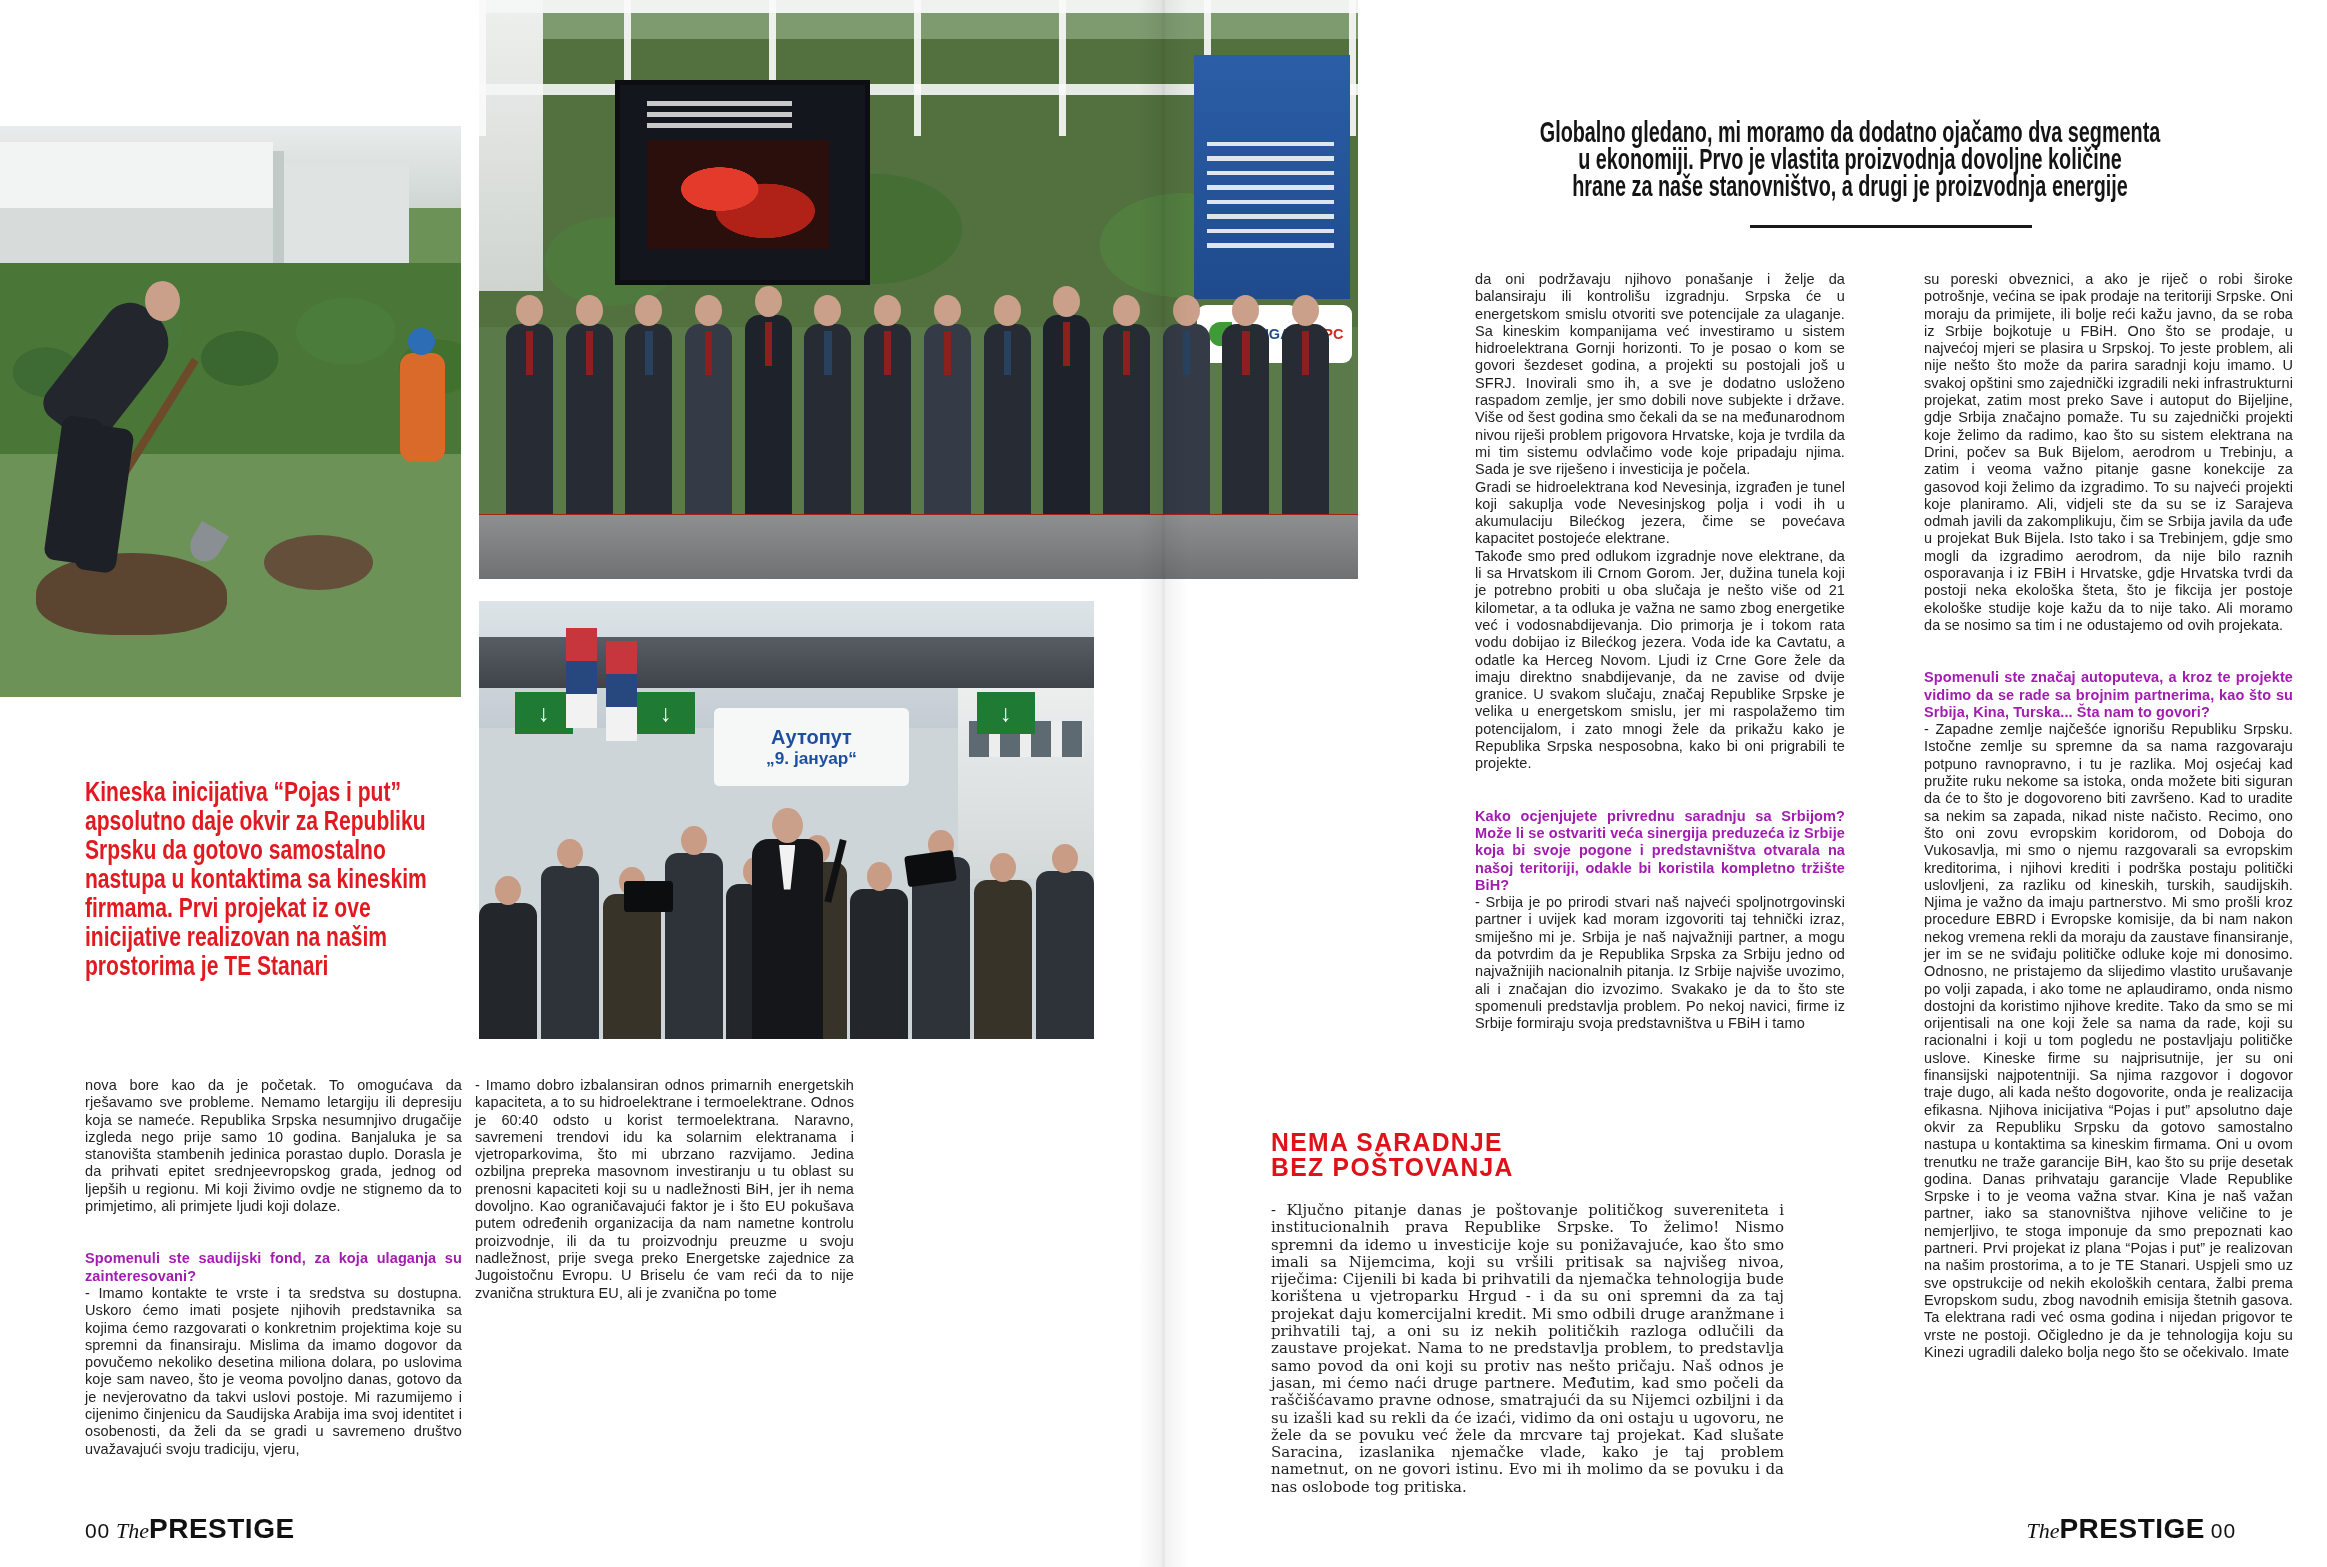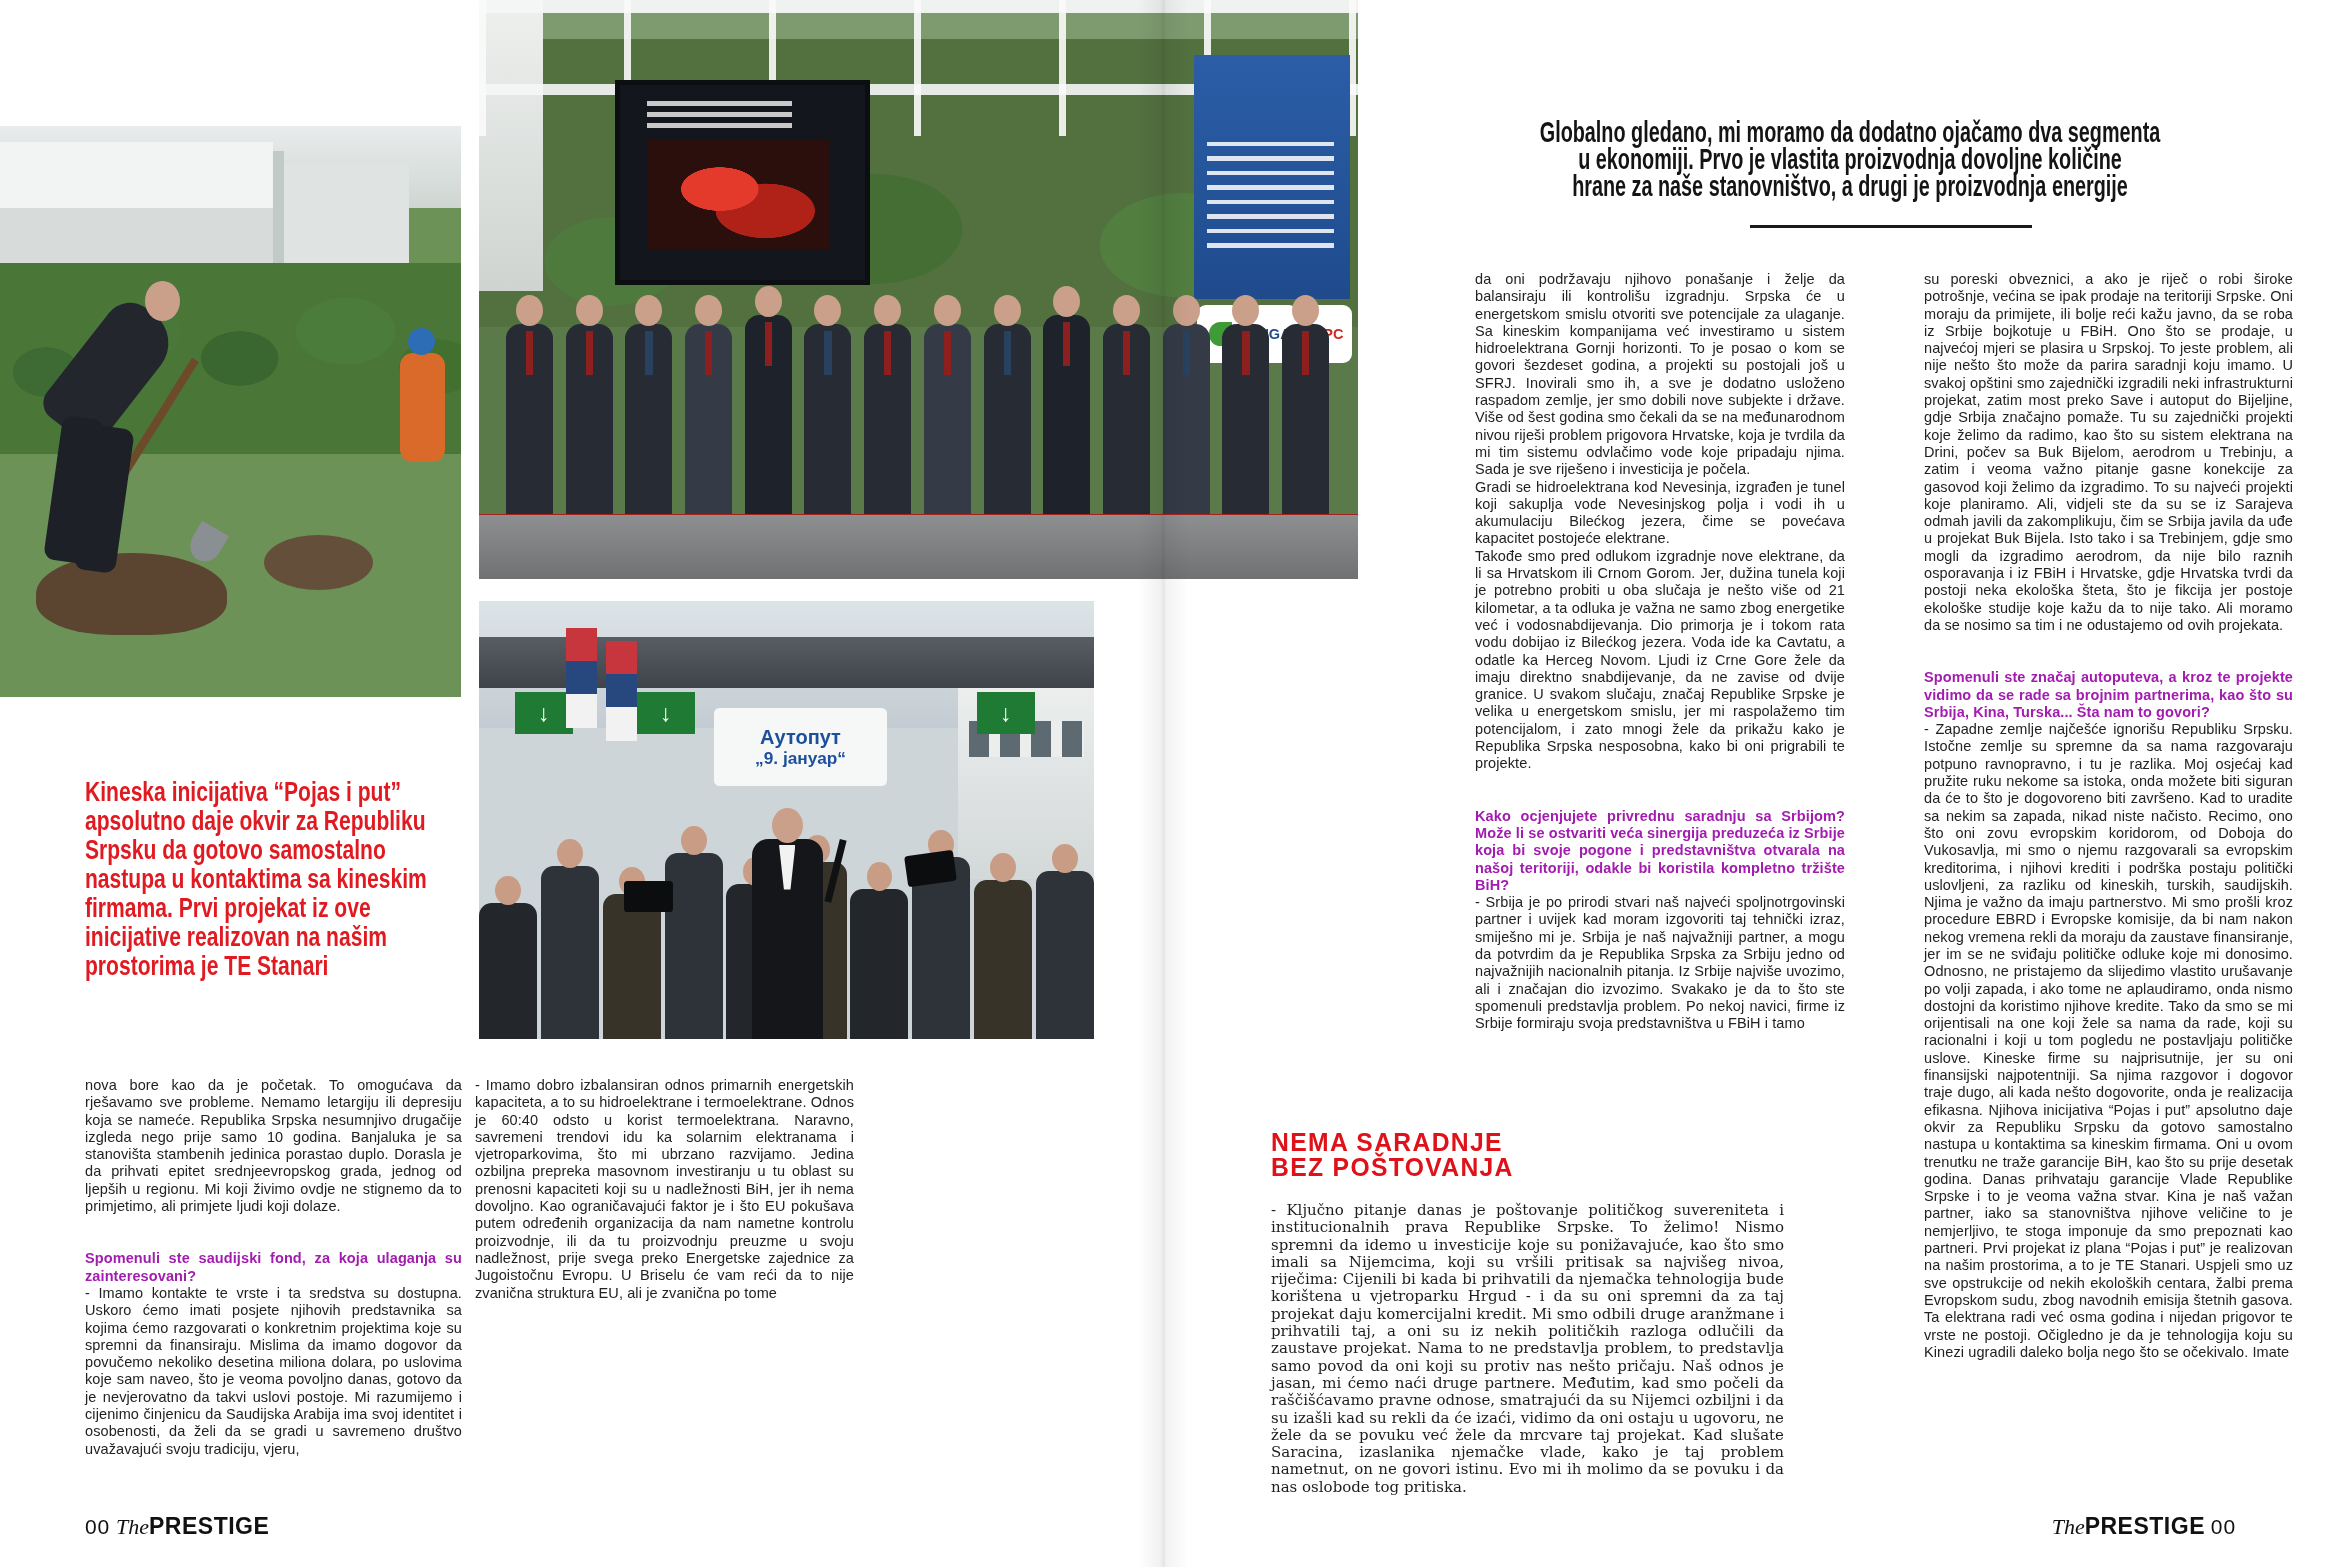--- a/index.html
+++ b/index.html
@@ -17,21 +17,21 @@
   .headline-rule{position:absolute;left:1750px;top:225px;width:282px;height:2.7px;background:#1a1a1a;}
   .pullquote{position:absolute;left:1268px;top:784px;width:164px;font-family:"DejaVu Serif", serif;
              font-weight:bold;font-size:14px;line-height:17px;color:#2aa9d8;white-space:pre-line;}
   .kicker{position:absolute;left:1271px;top:1130px;font-weight:bold;font-size:26px;line-height:24.5px;
           letter-spacing:1.4px;color:#e01219;white-space:pre-line;transform:scaleX(.95);transform-origin:left top;}
   .slab-body{position:absolute;left:1271px;top:1202px;width:513px;text-align:justify;
              font-family:"DejaVu Serif", serif;font-size:15px;line-height:17.3px;color:#1d1d1d;}
   .footer{position:absolute;top:1513px;font-size:21px;color:#111;}
   .footer .num{letter-spacing:0.9px;}
   .footer .the{font-family:"Liberation Serif", serif;font-style:italic;font-size:22px;}
-  .footer .mag{font-weight:bold;font-size:23px;letter-spacing:0.5px;}
+  .footer .mag{font-weight:bold;font-size:28px;letter-spacing:0.5px;}
   .gutter{position:absolute;left:1138px;top:0;width:51px;height:1567px;pointer-events:none;
           background:linear-gradient(90deg,rgba(0,0,0,0) 0%,rgba(0,0,0,.06) 45%,rgba(0,0,0,.10) 50%,rgba(0,0,0,.05) 55%,rgba(0,0,0,0) 100%);}
   
   .photoA{position:absolute;left:0;top:126px;width:461px;height:571px;overflow:hidden;background:#6d9258;}
   .photoA .sky{position:absolute;left:0;top:0;width:100%;height:82px;background:linear-gradient(#e8ecec,#cfd6d2);}
   .photoA .plant{position:absolute;left:0;top:16.4px;width:273px;height:164px;
       background:linear-gradient(#f2f4f4 0 40%,#d7dcdb 40% 100%);box-shadow:11px 9px 0 #c2cac7, 136px 22px 0 #dfe4e2;}
   .photoA .trees{position:absolute;left:0;top:55px;width:100%;height:273px;
       background:radial-gradient(55px 41px at 10% 70%,#3d6b33 60%,transparent 61%),
                  radial-gradient(73px 50px at 30% 55%,#49783a 60%,transparent 61%),
@@ -84,21 +84,21 @@
   .photoB .person:nth-child(4n){background:#343b47;}
   .photoB .person:nth-child(5n){background:#1e222a;height:200px;}
   .photoB .floor{position:absolute;left:0;bottom:0;width:100%;height:64px;background:linear-gradient(#8d8f91,#6f7173);}
   .photoB .skirt{position:absolute;left:0;bottom:51px;width:100%;height:14.5px;background:#a5231f;}
   
   .photoC{position:absolute;left:479px;top:601px;width:615px;height:438px;overflow:hidden;background:#cdd5d9;}
   .photoC .sky{position:absolute;left:0;top:0;width:100%;height:127px;background:linear-gradient(#dde4e8,#c3ccd2);}
   .photoC .canopy{position:absolute;left:0;top:36px;width:100%;height:51px;background:linear-gradient(#585d63,#3f444a);}
   .photoC .lane-signs{position:absolute;left:36px;top:91px;width:545px;display:flex;gap:64px;}
   .photoC .lane{width:58px;height:42px;background:#1f7a33;color:#fff;display:flex;align-items:center;justify-content:center;font-size:23.6px;}
-  .photoC .sign{position:absolute;left:235px;top:107px;width:173px;height:78px;background:#f6f8f8;border-radius:5.5px;
+  .photoC .sign{position:absolute;left:235px;top:107px;width:195px;height:78px;background:#f6f8f8;border-radius:5.5px;
       display:flex;flex-direction:column;align-items:center;justify-content:center;color:#1d4f9c;font-weight:bold;}
   .photoC .sign .l1{font-size:20px;line-height:22px;}
   .photoC .sign .l2{font-size:17.3px;line-height:20px;}
   .photoC .flag{position:absolute;top:27px;width:31px;height:100px;background:linear-gradient(#c6363c 0 33%,#27477f 33% 66%,#f2f2f2 66% 100%);}
   .photoC .building{position:absolute;right:0;top:87px;width:136px;height:191px;background:linear-gradient(#eceeee,#d3d8d8);}
   .photoC .building .win{position:absolute;left:11px;top:33px;width:115px;height:36px;
       background:repeating-linear-gradient(90deg,#5d6a72 0 20px,#eceeee 20px 31px);}
   .photoC .crowd{position:absolute;left:0;bottom:0;width:100%;height:218px;display:flex;align-items:flex-end;gap:3.6px;}
   .photoC .cf{flex:1;background:#23262b;border-radius:12.7px 12.7px 0 0;position:relative;}
   .photoC .cf::before{content:"";position:absolute;left:50%;margin-left:-12.7px;top:-27px;width:25.5px;height:29px;border-radius:50%;background:#c99d85;}

